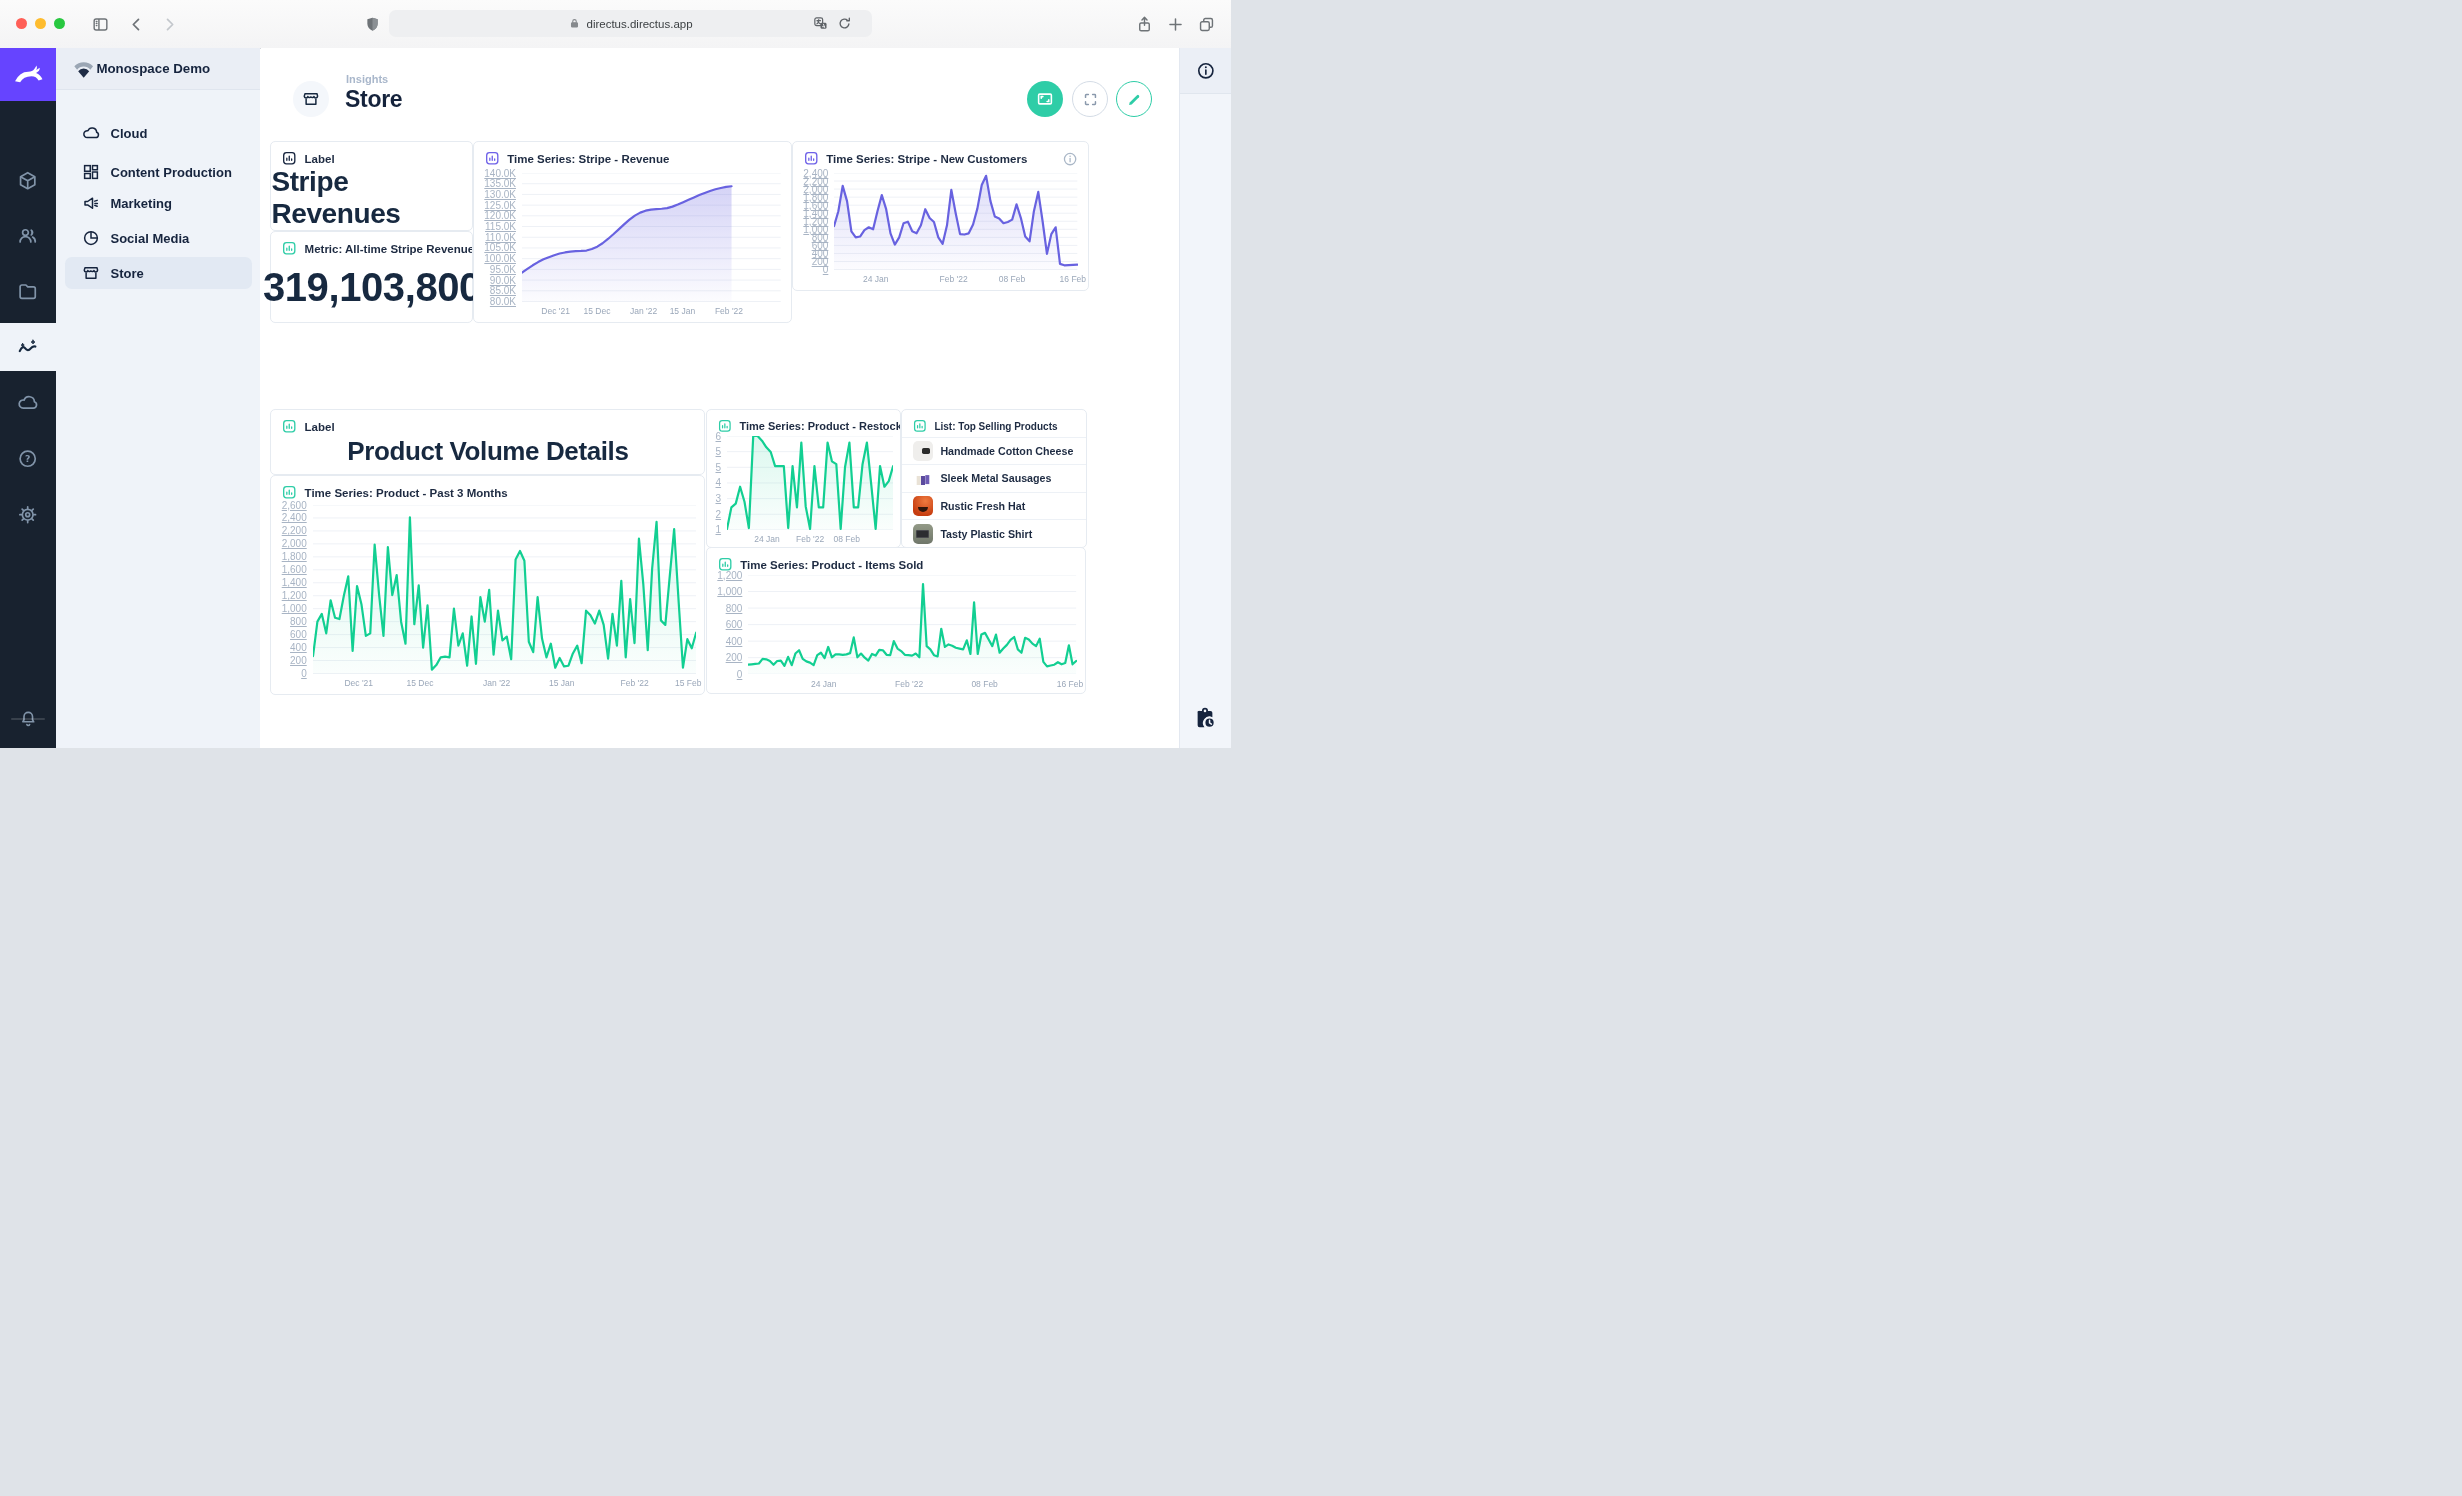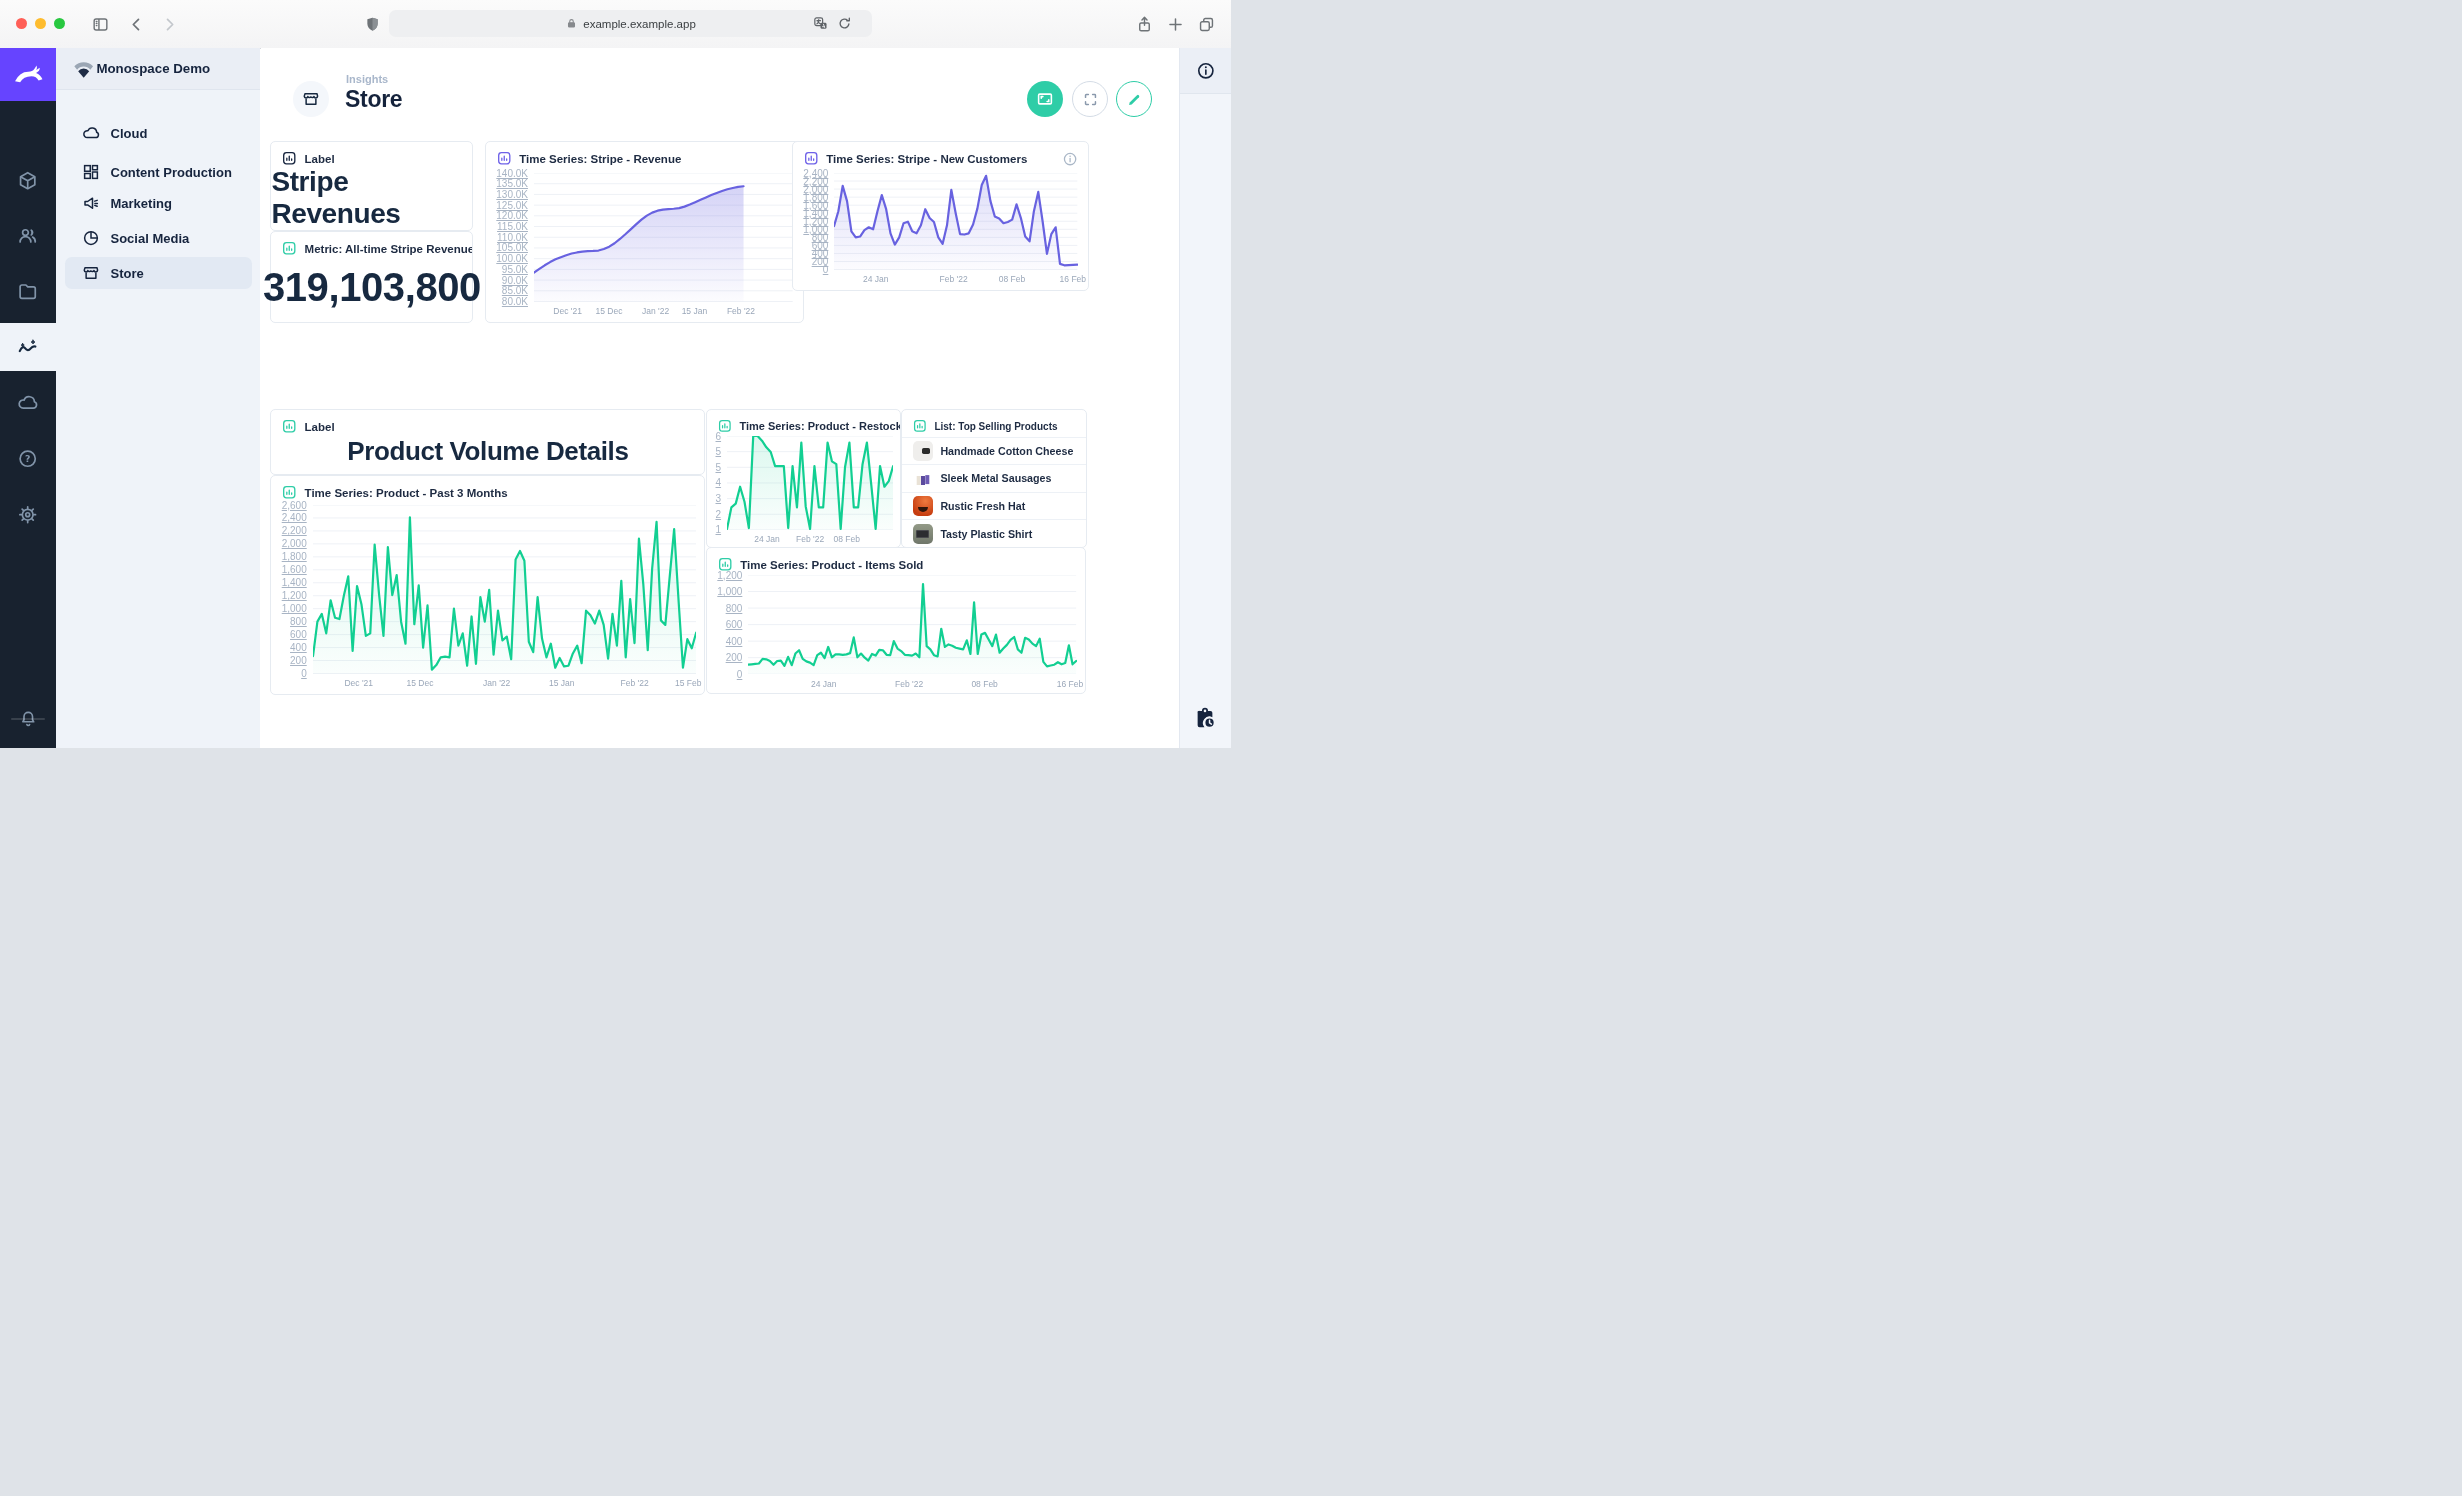--- a/index.html
+++ b/index.html
@@ -93,21 +93,21 @@
       <svg viewBox="0 0 24 24" width="19" height="19">
           <path d="M12 3.5l6.5 2v5.5c0 4.2-2.7 7-6.5 8.8-3.8-1.8-6.5-4.6-6.5-8.8V5.5z" fill="#6e7377"></path>
           <path d="M12 3.5l6.5 2v5.5c0 4.2-2.7 7-6.5 8.8z" fill="#8b9094"></path>
         </svg>
     </div>
     <div class="urlbar">
       <svg viewBox="0 0 24 24" width="13" height="13" fill="none" stroke="#86898d" stroke-width="2">
           <rect x="6.5" y="10.5" width="11" height="8" rx="1.5" fill="#86898d"></rect>
           <path d="M8.8 10.5V8a3.2 3.2 0 0 1 6.4 0v2.5"></path>
         </svg>
-      <span>example.example.app</span>
+      <span>directus.directus.app</span>
       <div class="side-ic" style="right:43px">
         <svg viewBox="0 0 24 24" width="17" height="17" fill="none" stroke="currentColor" stroke-width="1.7">
             <rect x="4" y="4" width="11" height="11" rx="2.5"></rect>
             <path d="M7 8h5M9.5 6.5v1.5c0 2-1 3.5-2.5 4.5M8 8c.5 2 1.8 3.7 4 4.5" stroke-linecap="round"></path>
             <rect x="12" y="11" width="8.5" height="8.5" rx="2" fill="#5f6368" stroke="none"></rect>
             <path d="M16.2 13l1.6 4.5M14.8 16.5h3" stroke="#eeeff1" stroke-width="1.3" stroke-linecap="round"></path>
           </svg>
       </div>
       <div class="side-ic" style="right:19px">
         <svg viewBox="0 0 24 24" width="17" height="17" fill="none" stroke="currentColor" stroke-width="1.9" stroke-linecap="round">
@@ -289,21 +289,21 @@
             <svg viewBox="0 0 24 24" width="14.5" height="14.5" fill="none" stroke="currentColor" stroke-width="2.2" stroke-linecap="round">
               <rect x="2.8" y="2.8" width="18.4" height="18.4" rx="4.5"></rect>
               <path d="M8 15.5v-3.7M12 15.5v-7M16 15.5v-2.4"></path>
             </svg>
           </span>
           <span>Metric: All-time Stripe Revenues</span>
         </div>
       <div class="bigtext" style="flex:1;font-size:40px;margin-top:-6.8px">319,103,800</div>
     </div>
 
-    <div class="card" style="left:224px;top:93px;width:319px;height:182px">
+    <div class="card" style="left:212px;top:93px;width:319px;height:182px">
       <div class="card-title">
           <span class="tic ic-purple">
             <svg viewBox="0 0 24 24" width="14.5" height="14.5" fill="none" stroke="currentColor" stroke-width="2.2" stroke-linecap="round">
               <rect x="2.8" y="2.8" width="18.4" height="18.4" rx="4.5"></rect>
               <path d="M8 15.5v-3.7M12 15.5v-7M16 15.5v-2.4"></path>
             </svg>
           </span>
           <span>Time Series: Stripe - Revenue</span>
         </div>
       <div class="chart-area" style="left:10.3px;right:10.3px;top:31px;bottom:6.8px">

